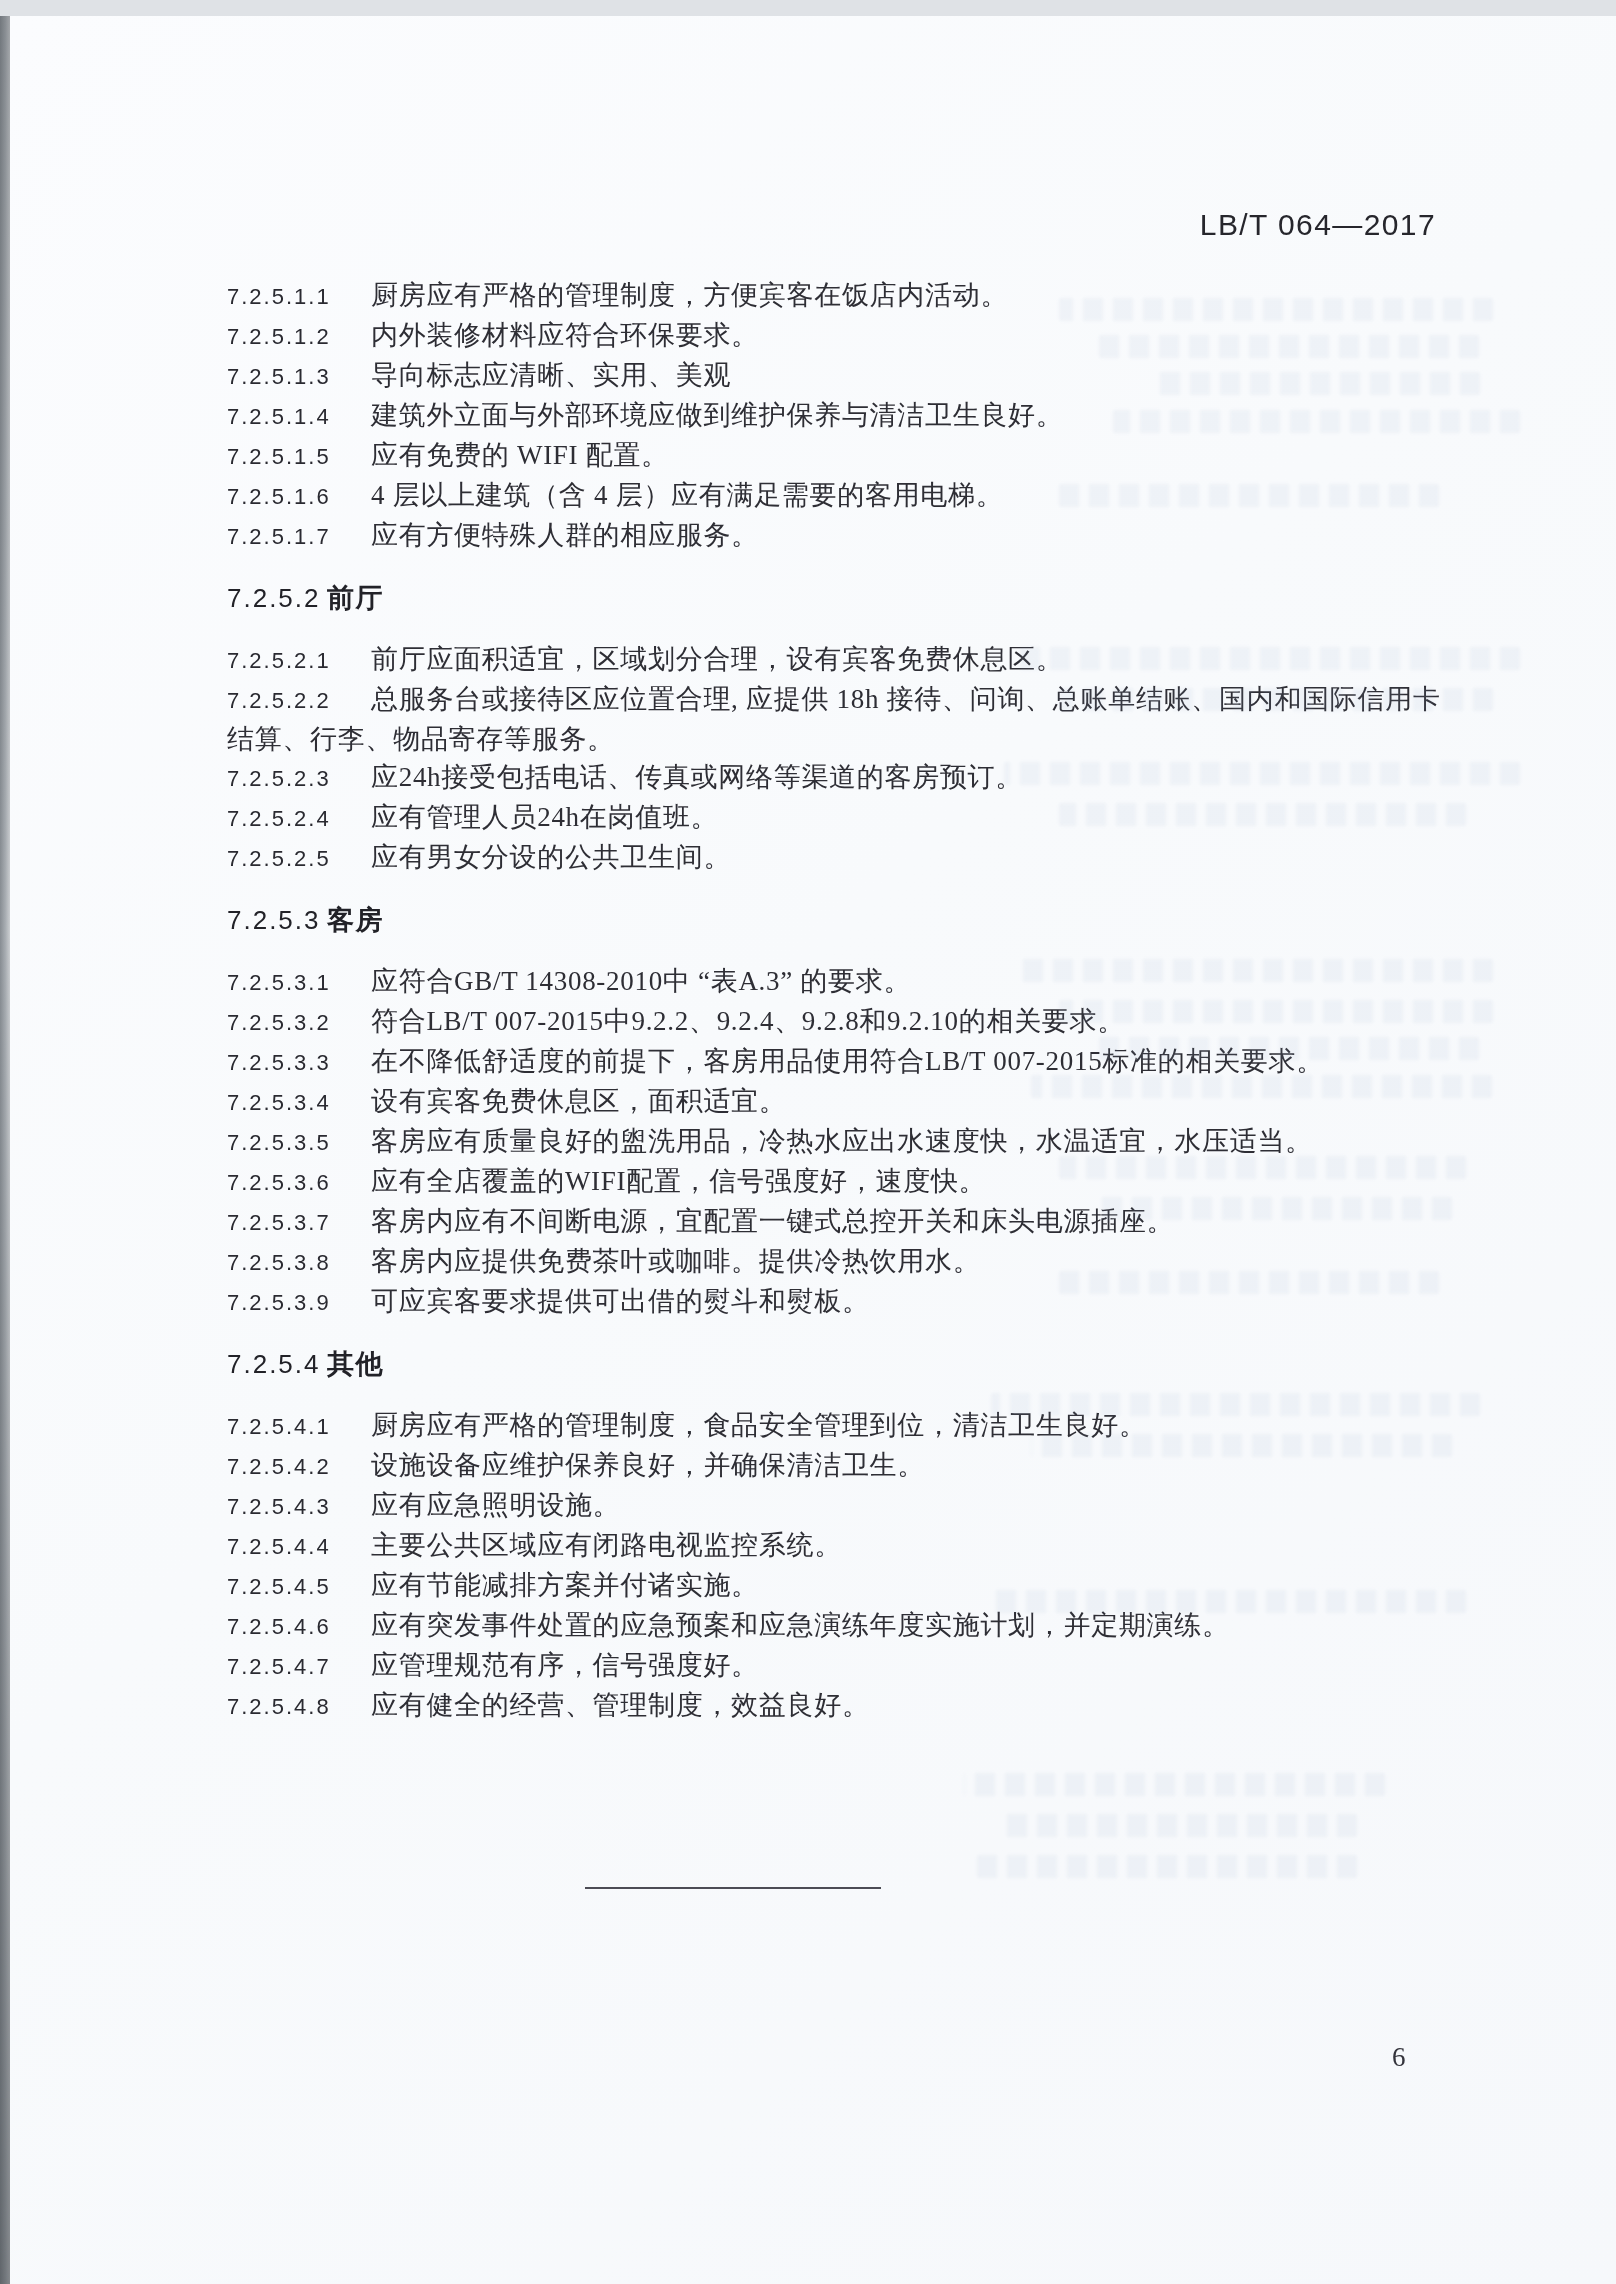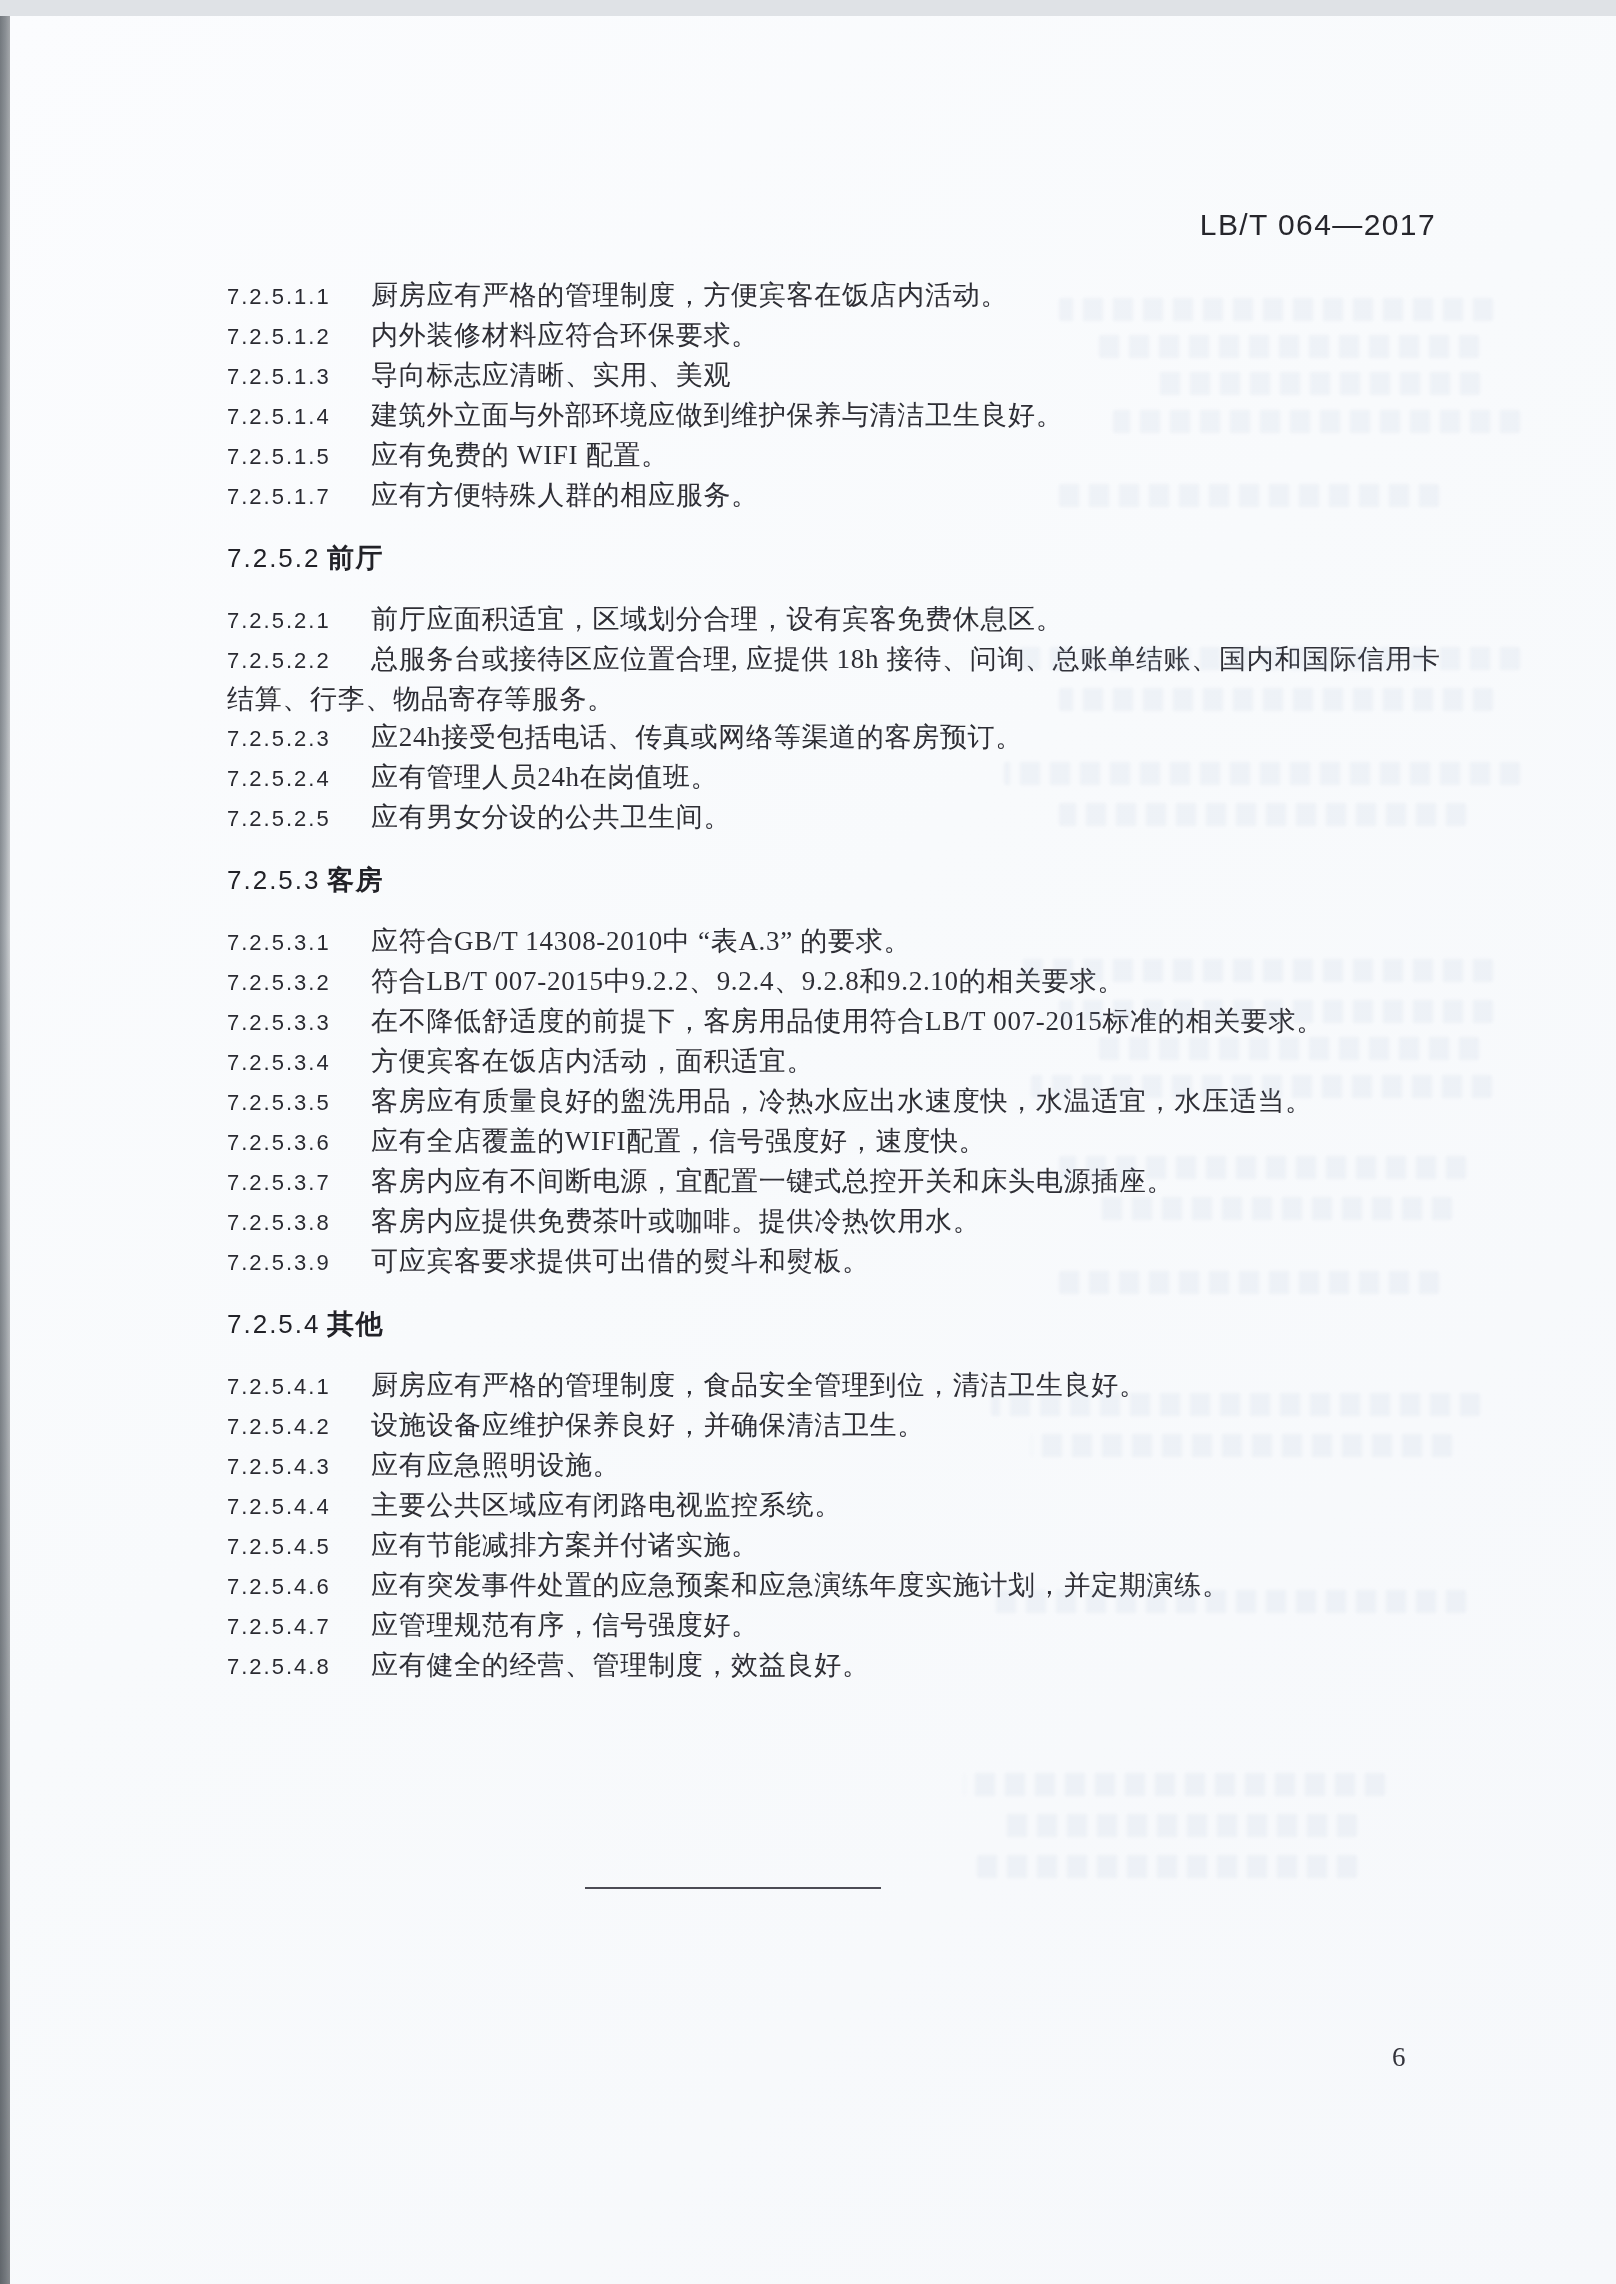--- a/index.html
+++ b/index.html
@@ -67,32 +67,33 @@
   <div class="edge-strip"></div>
 
   <div class="header-code">LB/T 064—2017</div>
 
   <div class="doc-body">
       <div class="clause"><span class="num">7.2.5.1.1</span><span class="text">厨房应有严格的管理制度，方便宾客在饭店内活动。</span></div>
       <div class="clause"><span class="num">7.2.5.1.2</span><span class="text">内外装修材料应符合环保要求。</span></div>
       <div class="clause"><span class="num">7.2.5.1.3</span><span class="text">导向标志应清晰、实用、美观</span></div>
       <div class="clause"><span class="num">7.2.5.1.4</span><span class="text">建筑外立面与外部环境应做到维护保养与清洁卫生良好。</span></div>
       <div class="clause"><span class="num">7.2.5.1.5</span><span class="text">应有免费的 WIFI 配置。</span></div>
+      <div class="clause"><span class="num">7.2.5.1.6</span><span class="text">4 层以上建筑（含 4 层）应有满足需要的客用电梯。</span></div>
       <div class="clause"><span class="num">7.2.5.1.7</span><span class="text">应有方便特殊人群的相应服务。</span></div>
       <div class="heading"><span class="h-num">7.2.5.2</span><span class="h-label">前厅</span></div>
       <div class="clause"><span class="num">7.2.5.2.1</span><span class="text">前厅应面积适宜，区域划分合理，设有宾客免费休息区。</span></div>
       <div class="clause"><span class="num">7.2.5.2.2</span><span class="text">总服务台或接待区应位置合理, 应提供 18h 接待、问询、总账单结账、国内和国际信用卡结算、行李、物品寄存等服务。</span></div>
       <div class="clause"><span class="num">7.2.5.2.3</span><span class="text">应24h接受包括电话、传真或网络等渠道的客房预订。</span></div>
       <div class="clause"><span class="num">7.2.5.2.4</span><span class="text">应有管理人员24h在岗值班。</span></div>
       <div class="clause"><span class="num">7.2.5.2.5</span><span class="text">应有男女分设的公共卫生间。</span></div>
       <div class="heading"><span class="h-num">7.2.5.3</span><span class="h-label">客房</span></div>
       <div class="clause"><span class="num">7.2.5.3.1</span><span class="text">应符合GB/T 14308-2010中 “表A.3” 的要求。</span></div>
       <div class="clause"><span class="num">7.2.5.3.2</span><span class="text">符合LB/T 007-2015中9.2.2、9.2.4、9.2.8和9.2.10的相关要求。</span></div>
       <div class="clause"><span class="num">7.2.5.3.3</span><span class="text">在不降低舒适度的前提下，客房用品使用符合LB/T 007-2015标准的相关要求。</span></div>
-      <div class="clause"><span class="num">7.2.5.3.4</span><span class="text">方便宾客在饭店内活动，面积适宜。</span></div>
+      <div class="clause"><span class="num">7.2.5.3.4</span><span class="text">设有宾客免费休息区，面积适宜。</span></div>
       <div class="clause"><span class="num">7.2.5.3.5</span><span class="text">客房应有质量良好的盥洗用品，冷热水应出水速度快，水温适宜，水压适当。</span></div>
       <div class="clause"><span class="num">7.2.5.3.6</span><span class="text">应有全店覆盖的WIFI配置，信号强度好，速度快。</span></div>
       <div class="clause"><span class="num">7.2.5.3.7</span><span class="text">客房内应有不间断电源，宜配置一键式总控开关和床头电源插座。</span></div>
       <div class="clause"><span class="num">7.2.5.3.8</span><span class="text">客房内应提供免费茶叶或咖啡。提供冷热饮用水。</span></div>
       <div class="clause"><span class="num">7.2.5.3.9</span><span class="text">可应宾客要求提供可出借的熨斗和熨板。</span></div>
       <div class="heading"><span class="h-num">7.2.5.4</span><span class="h-label">其他</span></div>
       <div class="clause"><span class="num">7.2.5.4.1</span><span class="text">厨房应有严格的管理制度，食品安全管理到位，清洁卫生良好。</span></div>
       <div class="clause"><span class="num">7.2.5.4.2</span><span class="text">设施设备应维护保养良好，并确保清洁卫生。</span></div>
       <div class="clause"><span class="num">7.2.5.4.3</span><span class="text">应有应急照明设施。</span></div>
       <div class="clause"><span class="num">7.2.5.4.4</span><span class="text">主要公共区域应有闭路电视监控系统。</span></div>

